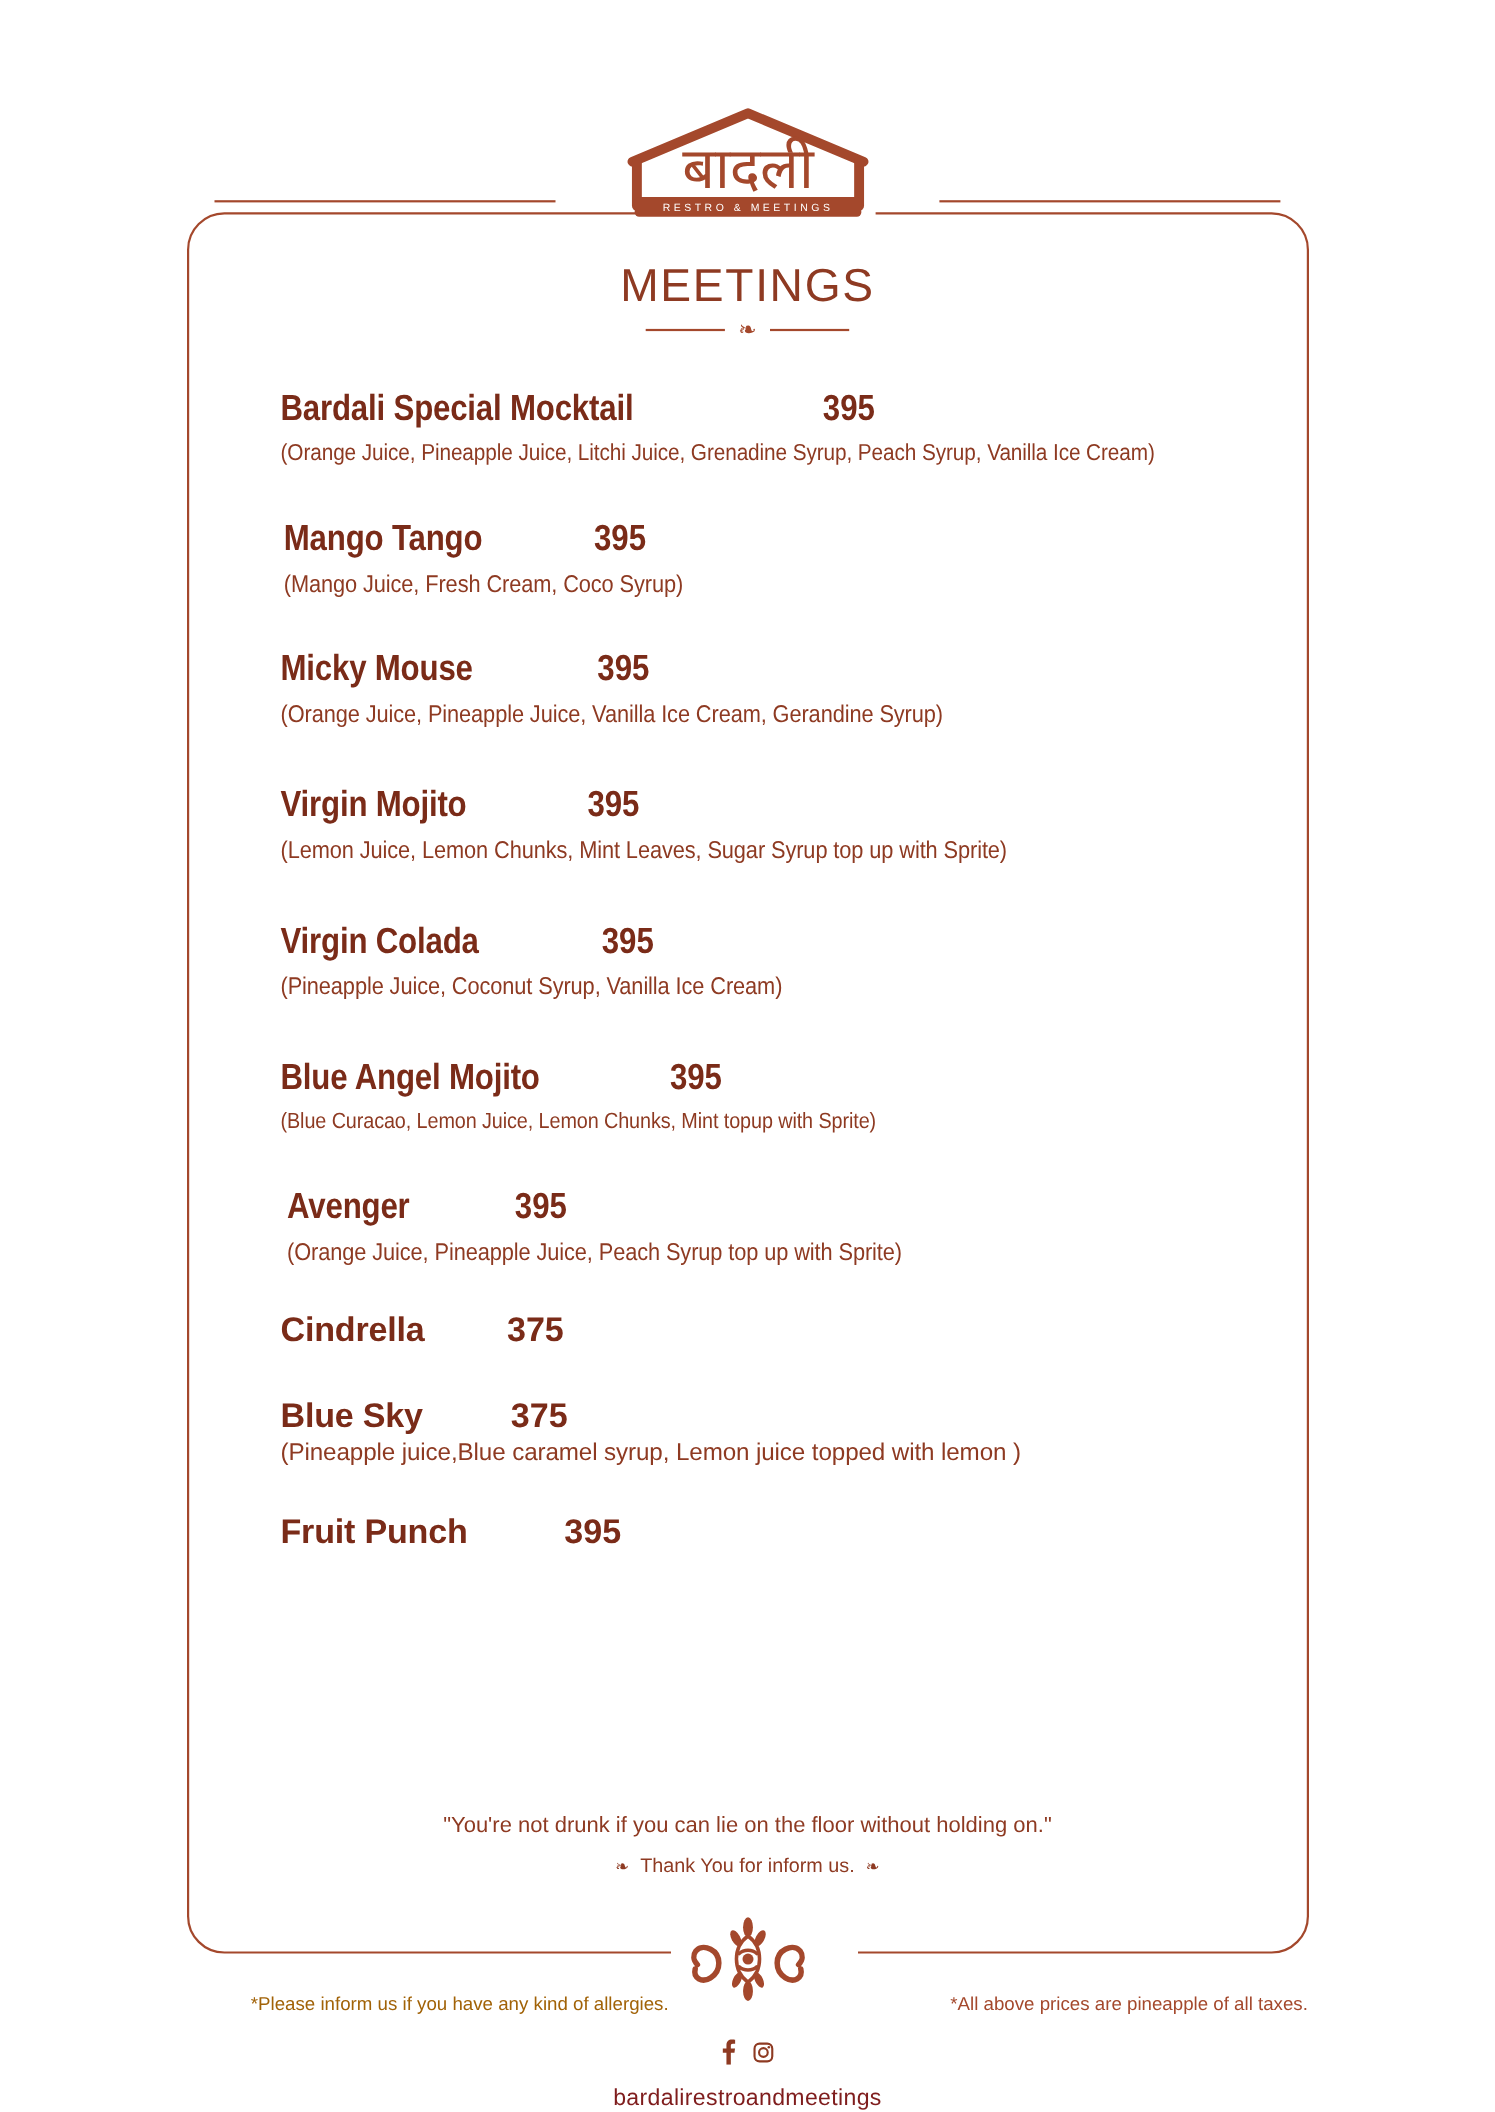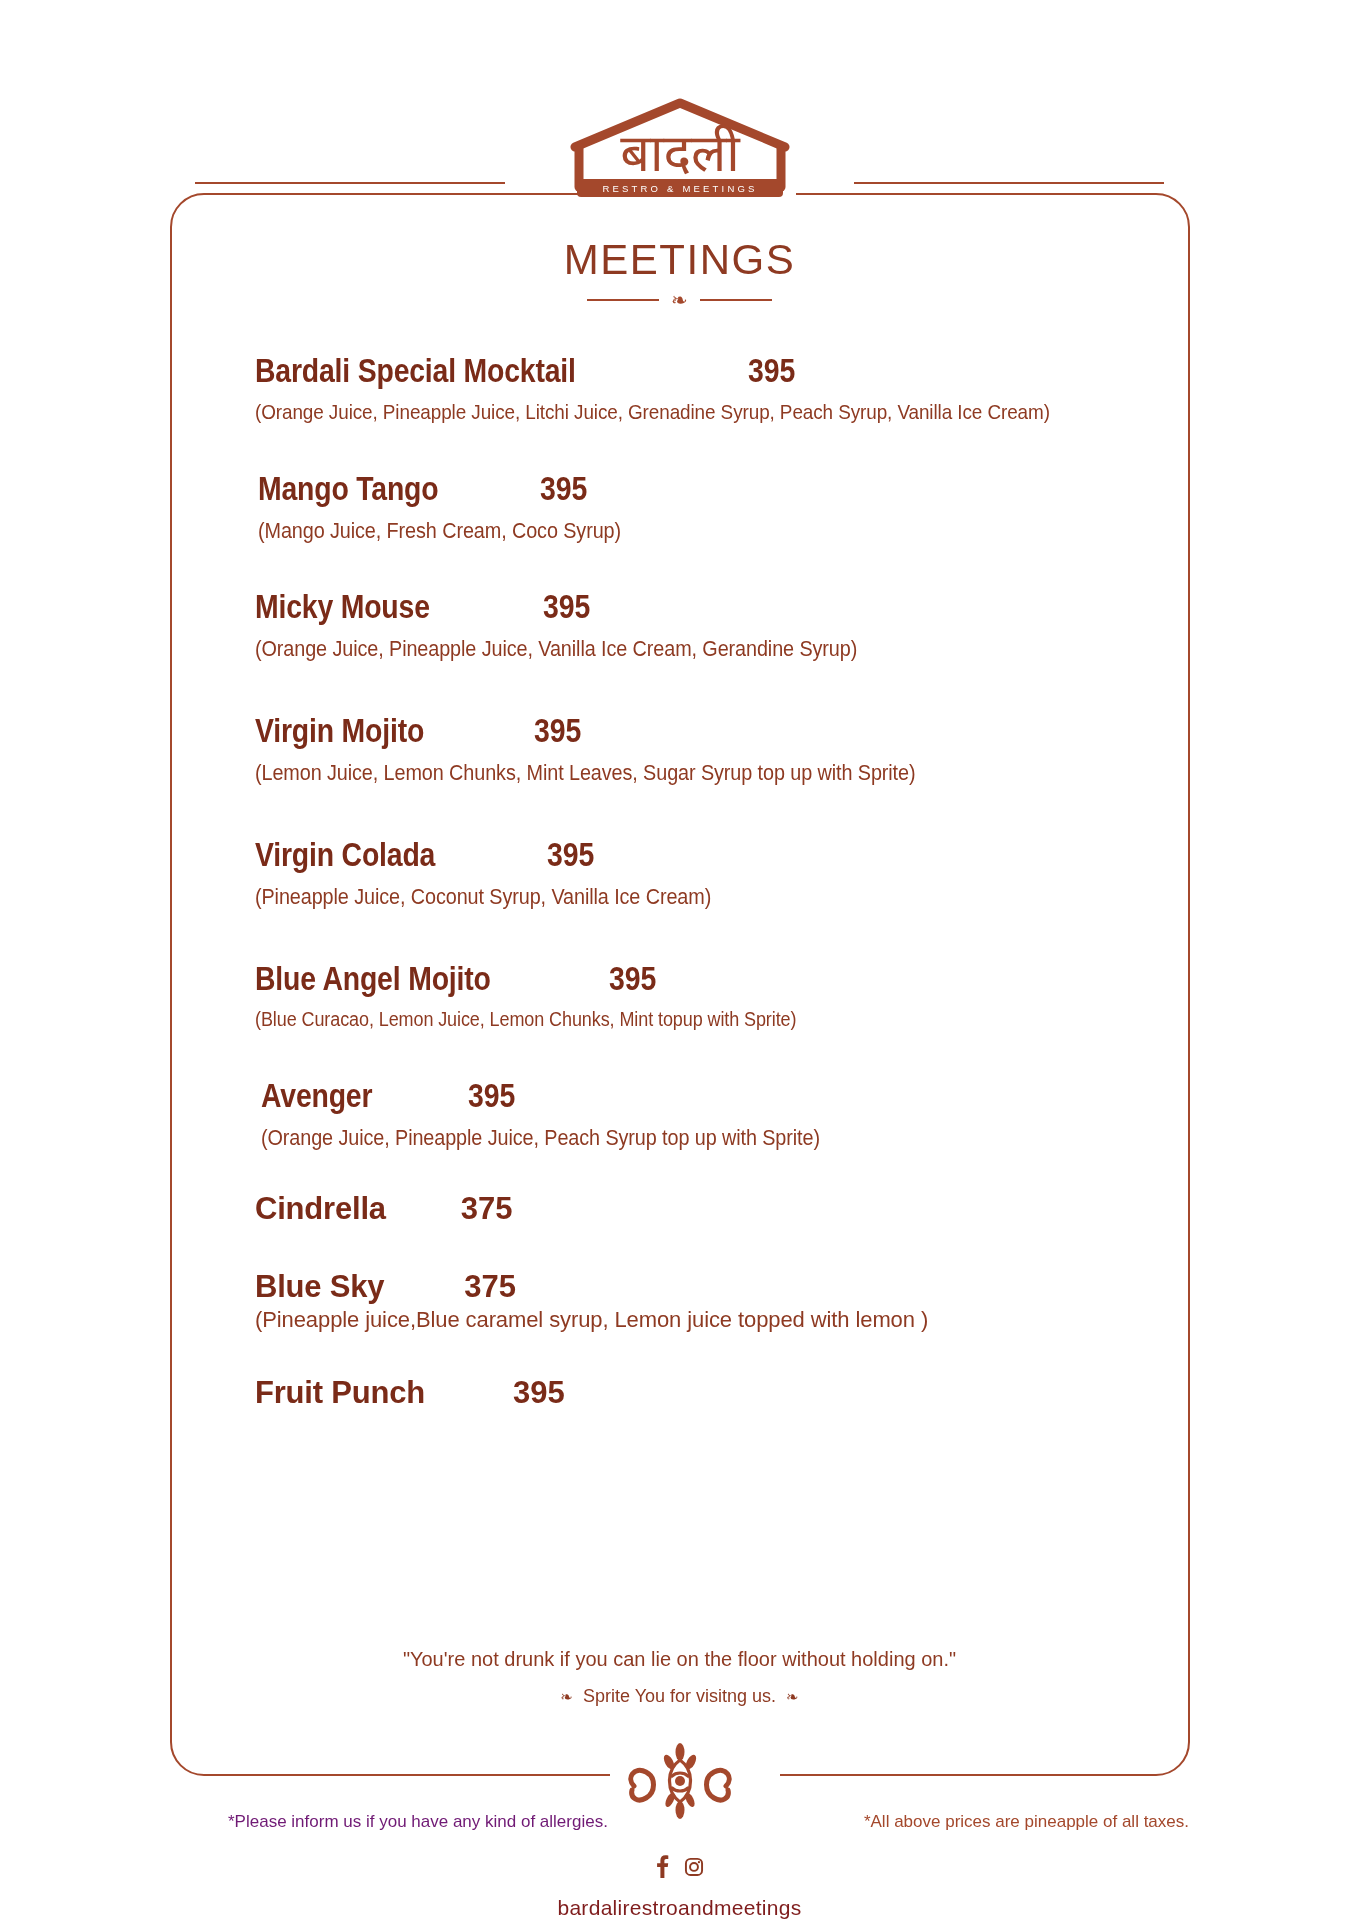--- a/index.html
+++ b/index.html
@@ -176,21 +176,21 @@
     transform: translateX(-50%);
     width: 120px;
     height: 78px;
   }
 
   .disclaimer-left {
     position: absolute;
     left: 228px;
     top: 1812px;
     font-size: 17px;
-    color: #701a75;
+    color: #a16207;
   }
   .disclaimer-right {
     position: absolute;
     right: 170px;
     top: 1812px;
     font-size: 17px;
     color: #a4482c;
   }
 
   .social {
@@ -317,21 +317,21 @@
       <div class="item-head">
         <span class="item-name" style="font-size: 31px;">Fruit Punch</span>
         <span class="item-price" style="font-size: 31px; margin-left: 88px;">395</span>
       </div>
     </div>
   </div>
 
 <div class="quote">"You're not drunk if you can lie on the floor without holding on."</div>
 
 <div class="thanks">
-  <span class="leaf">❧</span><span>Sprite You for visitng us.</span><span class="leaf">❧</span>
+  <span class="leaf">❧</span><span>Thank You for inform us.</span><span class="leaf">❧</span>
 </div>
 
 <div class="bottom-orn">
   <svg width="120" height="78" viewBox="0 0 120 78" xmlns="http://www.w3.org/2000/svg">
     <g fill="none" stroke="#a4482c" stroke-width="5" stroke-linecap="round">
       <path d="M14 44 C6 36, 14 24, 26 30 C36 35, 36 50, 26 56 C18 61, 10 56, 12 48"></path>
       <path d="M106 44 C114 36, 106 24, 94 30 C84 35, 84 50, 94 56 C102 61, 110 56, 108 48"></path>
     </g>
     <g fill="#a4482c">
       <ellipse cx="60" cy="10" rx="4.5" ry="9"></ellipse>

